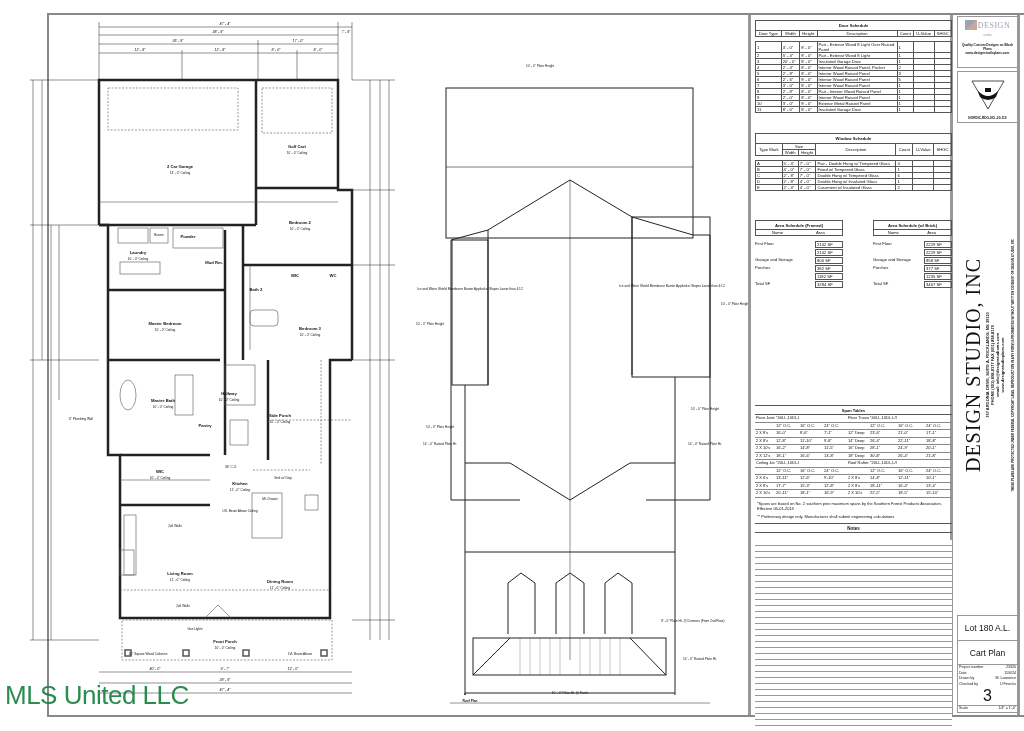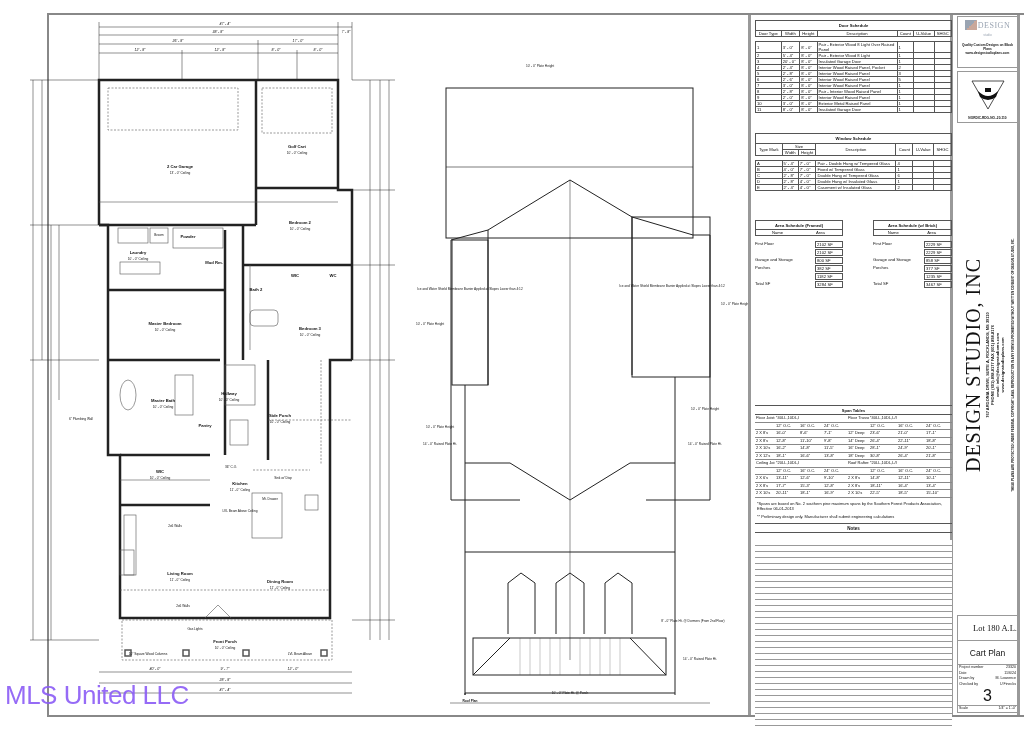--- a/index.html
+++ b/index.html
@@ -38,26 +38,26 @@
   .logo { display: flex; align-items: center; justify-content: center; height: 16px; }
   .logo-mark { width: 12px; height: 10px; background: linear-gradient(135deg,#9aa4b2 0 50%, #c9a79a 50% 100%); }
   .logo-word { font-family: "Liberation Serif", serif; font-size: 8px; color: #9aa4b2; letter-spacing: 0.5px; margin-left: 1px; }
   .small { font-size: 3.2px; line-height: 4px; text-align: center; font-weight: bold; }
   .nordic { height: 44px; display: flex; align-items: center; justify-content: center; }
   .tb-vert { position: absolute; left: 2px; top: 110px; width: 61px; height: 480px; }
   .vert-inner { position: absolute; left: 50%; top: 50%; width: 470px; transform: translate(-50%,-50%) rotate(-90deg); text-align: center; }
   .vert-name { font-family: "Liberation Serif", serif; font-size: 20px; letter-spacing: 1px; }
   .vert-addr { font-size: 4px; line-height: 5px; font-weight: bold; }
   .vert-legal { font-size: 3px; line-height: 4px; font-weight: bold; margin-top: 6px; }
-  .lot { font-size: 8.5px; text-align: right; height: 25px; line-height: 25px; border-bottom: 1px solid #999; font-family: Liberation Serif, serif; }
+  .lot { font-size: 8.5px; text-align: center; height: 25px; line-height: 25px; border-bottom: 1px solid #999; }
   .sheet-title { font-size: 8.5px; text-align: center; height: 24px; line-height: 24px; border-bottom: 1px solid #999; }
   .meta-row { display: flex; justify-content: space-between; font-size: 3.6px; line-height: 5.5px; padding: 0 1px; }
   .sheet-no { font-size: 16px; text-align: center; line-height: 18px; }
 
-  .watermark { position: absolute; left: 5px; top: 680px; font-size: 26px; color: #8b5cf6; letter-spacing: -0.5px; opacity: 0.9; }
+  .watermark { position: absolute; left: 5px; top: 680px; font-size: 26px; color: #15803d; letter-spacing: -0.5px; opacity: 0.9; }
 
   .rm { font-size: 4.2px; font-weight: bold; }
   .rs { font-size: 3.2px; }
   .dim { font-size: 3.6px; font-style: italic; }
 </style>
 </head>
 <body>
 
 <div class="sheet">
   <div class="sheet-border"></div>

